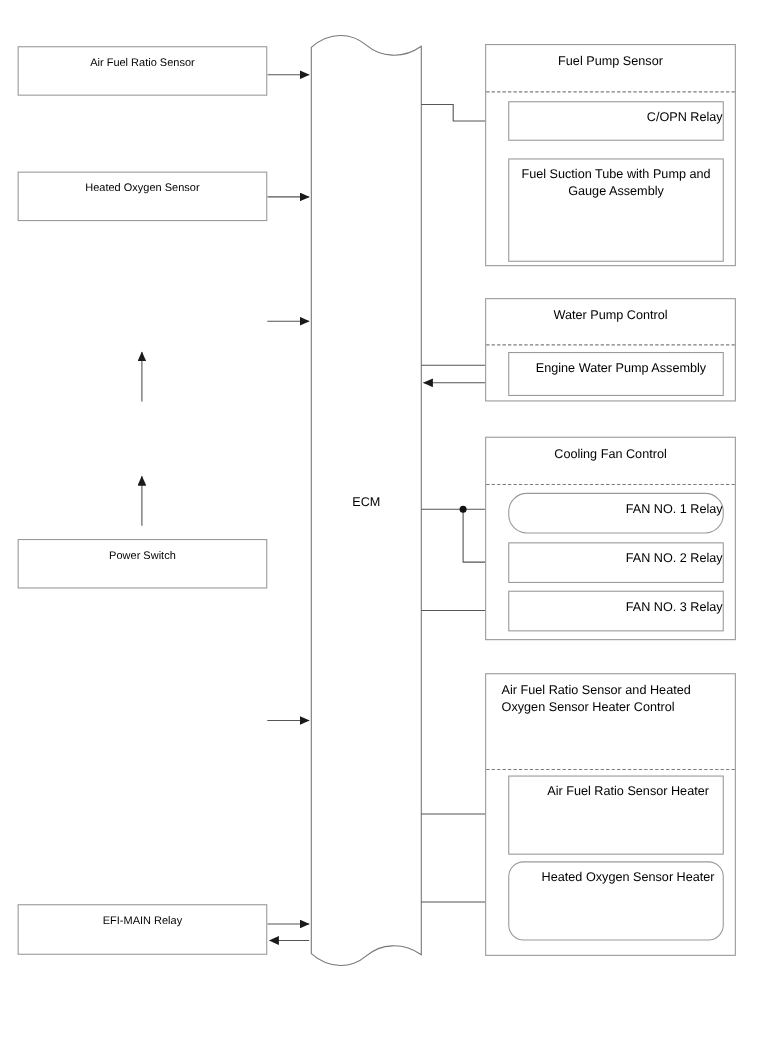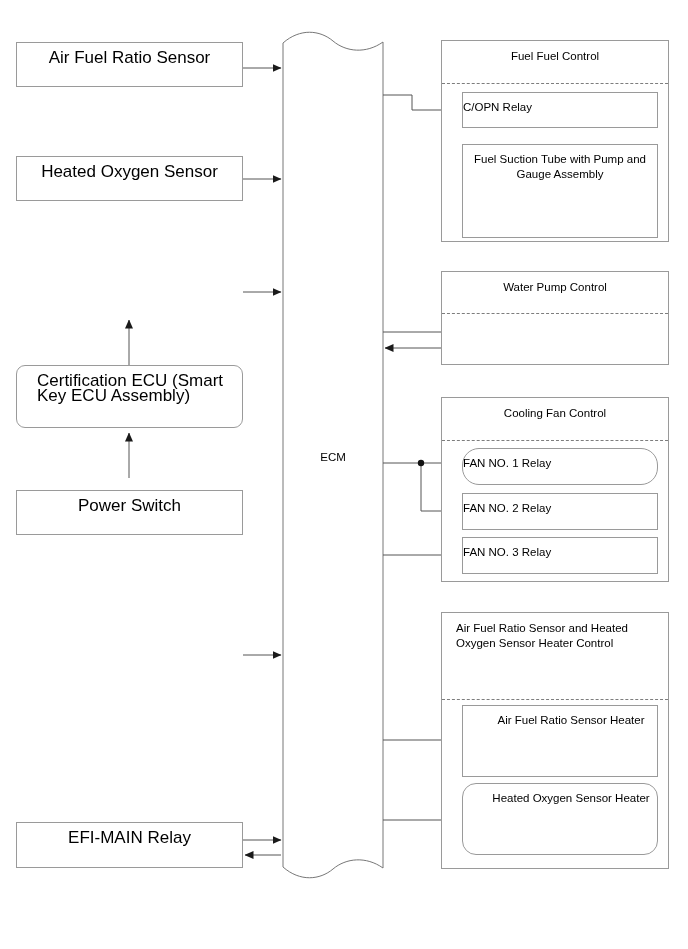--- a/index.html
+++ b/index.html
@@ -24,21 +24,21 @@
     top: 0;
     width: 688px;
     height: 949px;
     pointer-events: none;
   }
   .node {
     position: absolute;
     box-sizing: border-box;
     border: 1px solid #9a9a9a;
     background: #ffffff;
-    font-size: 17px;
+    font-size: 10px;
     line-height: 15px;
     color: #000000;
   }
   .node .label {
     display: block;
     padding-top: 7px;
     text-align: center;
   }
   .node.rounded {
     border-radius: 9px;
@@ -80,21 +80,21 @@
     position: absolute;
     box-sizing: border-box;
     border: 1px solid #9a9a9a;
     background: #ffffff;
     font-size: 11.5px;
     line-height: 15px;
   }
   .inner .label {
     display: block;
     padding-top: 7px;
-    text-align: left;
+    text-align: right;
   }
   .inner.left-label .label {
     text-align: center;
     padding-left: 22px;
   }
   .trunk-label {
     position: absolute;
     font-size: 11.5px;
     line-height: 15px;
     text-align: center;
@@ -169,48 +169,48 @@
 
   <div class="node" style="left:16px; top:42px; width:227px; height:45px;">
     <span class="label">Air Fuel Ratio Sensor</span>
   </div>
 
   <div class="node" style="left:16px; top:156px; width:227px; height:45px;">
     <span class="label">Heated Oxygen Sensor</span>
   </div>
 
 
-  <div class="node rounded left-label" style="left:16px; top:365px; width:227px; height:63px;">
-    <span class="label" style="padding-left:20px;">Certification ECU (Smart Key ECU Assembly)</span>
-  </div>
 
   <div class="node" style="left:16px; top:478px; width:227px; height:45px;margin-top:12px;">
     <span class="label">Power Switch</span>
   </div>
 
 
   <div class="node" style="left:16px; top:822px; width:227px; height:46px;">
     <span class="label">EFI-MAIN Relay</span>
   </div>
 
   <div class="group" style="left:441px; top:40px; width:228px; height:202px;">
-    <span class="group-title">Fuel Fuel Control</span>
+    <span class="group-title">Fuel Pump Sensor</span>
     <div class="divider" style="top:42px;"></div>
   </div>
   <div class="inner" style="left:462px; top:92px; width:196px; height:36px;">
     <span class="label">C/OPN Relay</span>
   </div>
   <div class="inner left-label" style="left:462px; top:144px; width:196px; height:94px;">
     <span class="label" style="padding-left:9px; padding-right:9px;">Fuel Suction Tube with Pump and Gauge Assembly</span>
   </div>
 
   <div class="group" style="left:441px; top:271px; width:228px; height:94px;">
     <span class="group-title">Water Pump Control</span>
     <div class="divider" style="top:41px;"></div>
   </div>
+  <div class="inner left-label" style="left:462px; top:320px; width:196px; height:40px;">
+    <span class="label" style="padding-left:9px;">Engine Water Pump Assembly</span>
+  </div>
 
   <div class="group" style="left:441px; top:397px; width:228px; height:185px;">
     <span class="group-title">Cooling Fan Control</span>
     <div class="divider" style="top:42px;"></div>
   </div>
   <div class="inner" style="left:462px; top:448px; width:196px; height:37px;border-radius:17px;">
     <span class="label">FAN NO. 1 Relay</span>
   </div>
   <div class="inner" style="left:462px; top:493px; width:196px; height:37px;">
     <span class="label">FAN NO. 2 Relay</span>

